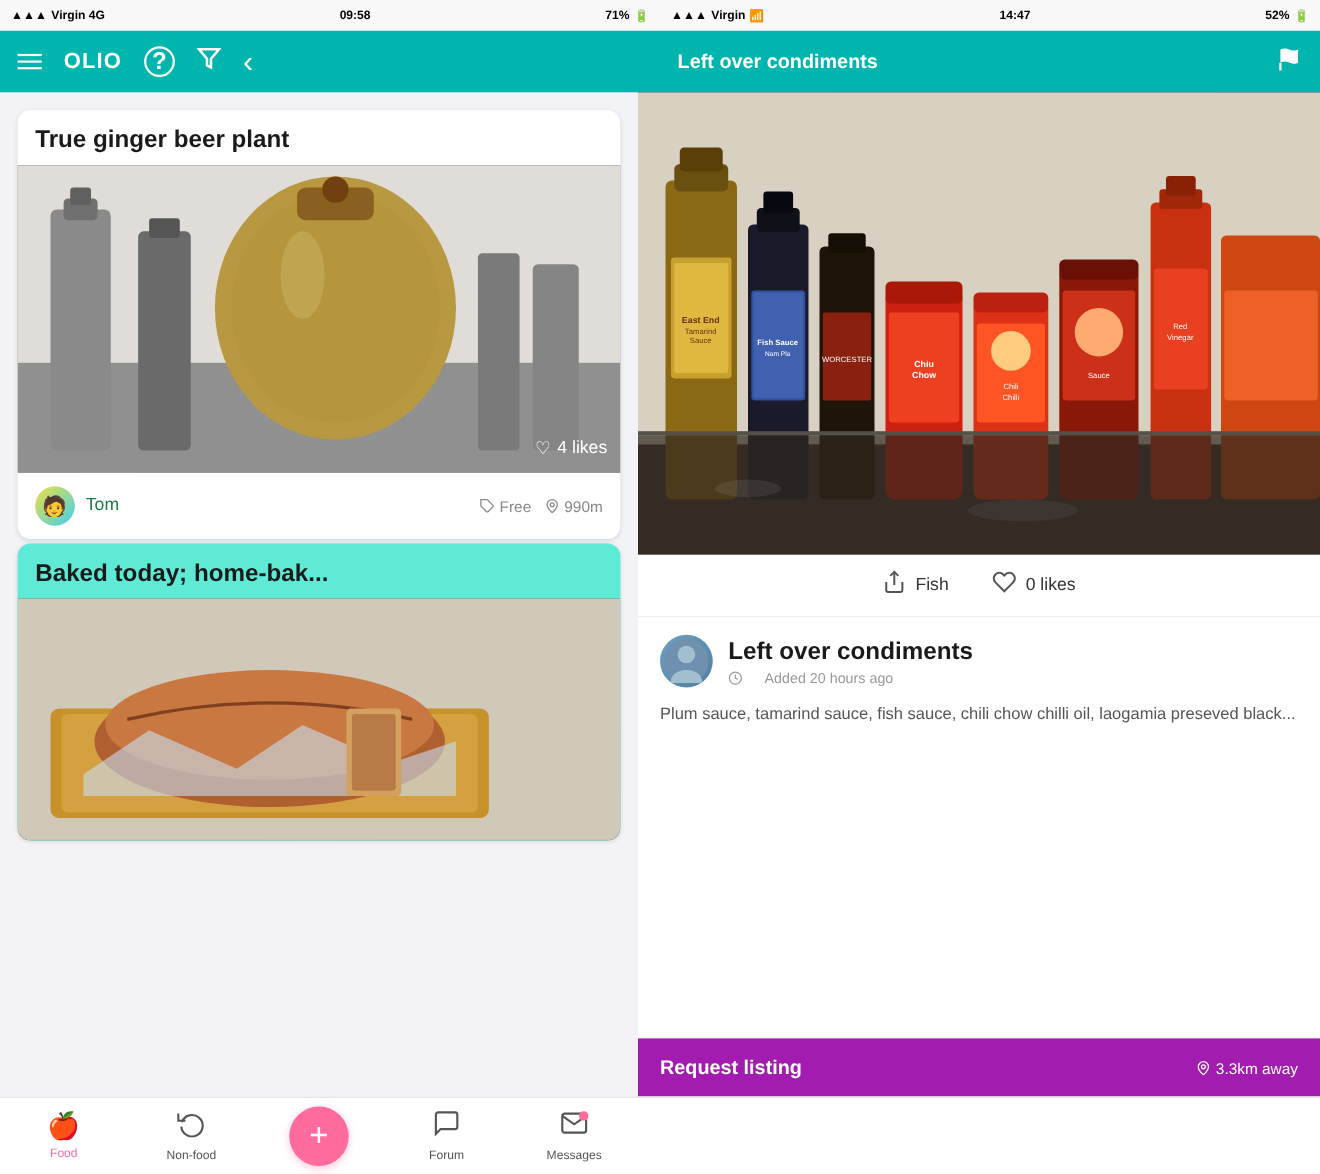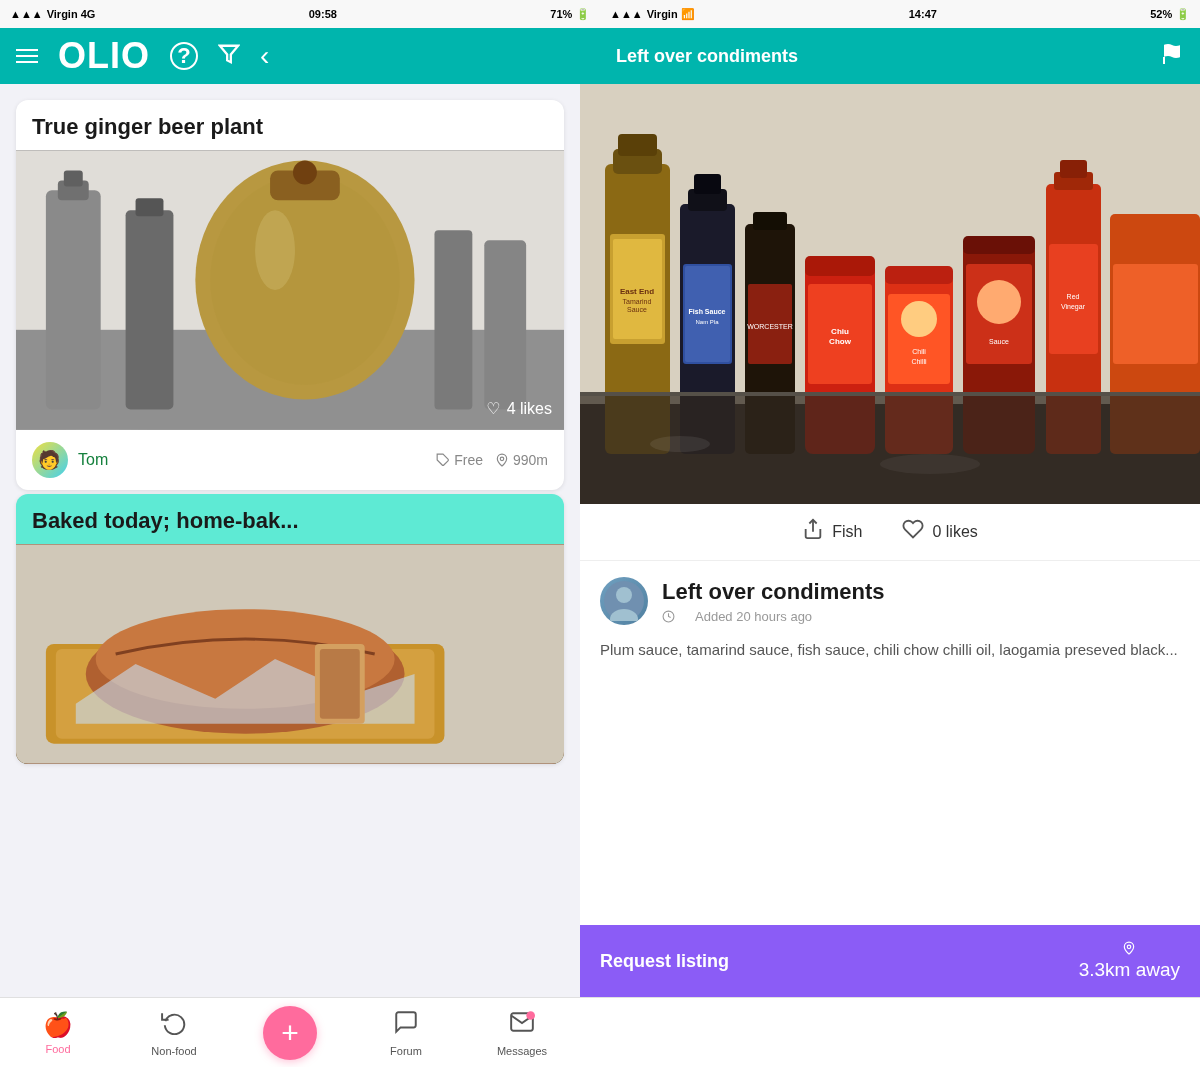--- a/index.html
+++ b/index.html
@@ -76,21 +76,21 @@
       font-size: 18px;
       font-weight: 600;
     }
     .header-icon {
       color: white;
       font-size: 20px;
       cursor: pointer;
     }
     .olio-logo {
       color: white;
-      font-size: 36px;
+      font-size: 20px;
       font-weight: 700;
       letter-spacing: 1px;
     }
     .hamburger {
       display: flex;
       flex-direction: column;
       gap: 4px;
       cursor: pointer;
     }
     .hamburger span {
@@ -359,39 +359,38 @@
       align-items: center;
       justify-content: center;
       color: white;
       font-size: 30px;
       cursor: pointer;
       box-shadow: 0 2px 8px rgba(255, 107, 157, 0.4);
     }
 
     
     .request-bar {
-      background: #8b5cf6;
+      background: #a21caf;
       padding: 16px 20px;
       display: flex;
       align-items: center;
       justify-content: space-between;
       flex-shrink: 0;
     }
     .request-btn-label {
       color: white;
       font-size: 18px;
       font-weight: 600;
     }
     .request-distance {
       color: white;
-      font-size: 19px;
+      font-size: 14px;
       display: flex;
       align-items: center;
       gap: 4px;
-      flex-direction: column;
     }
 
     
     .listing-card-partial {
       background: #5eead4;
       border-radius: 12px;
       overflow: hidden;
       box-shadow: 0 1px 4px rgba(0,0,0,0.1);
     }
   </style>

